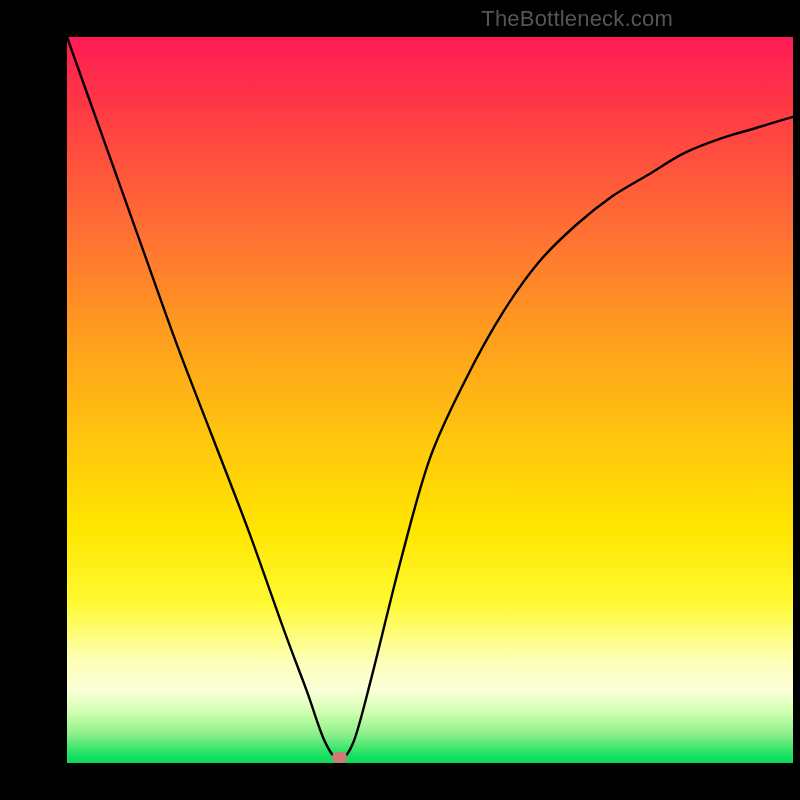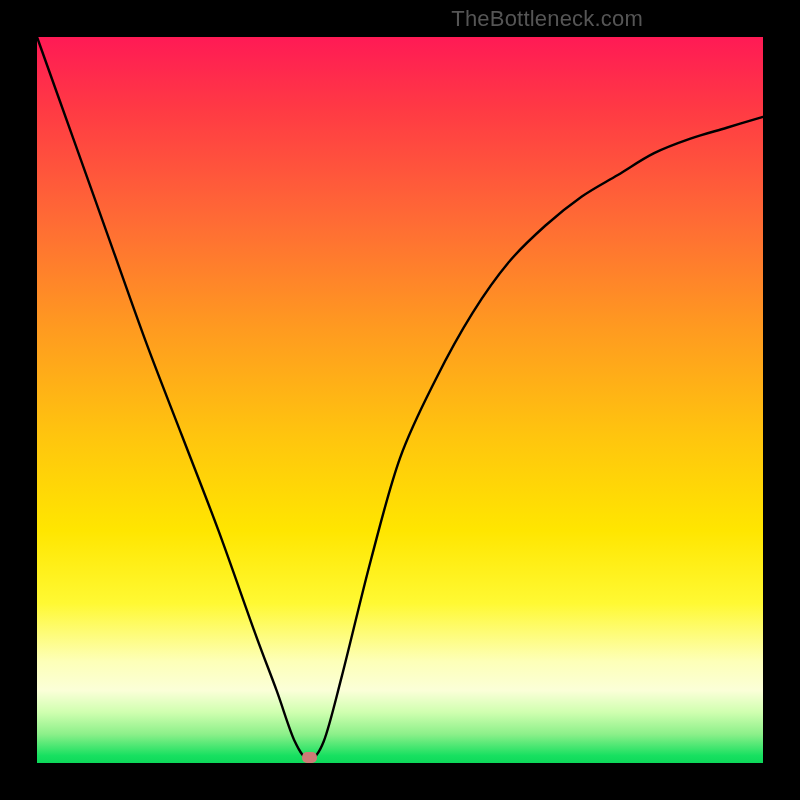--- a/index.html
+++ b/index.html
@@ -8,20 +8,21 @@
     width: 800px;
     height: 800px;
     background: #000000;
     font-family: Arial, Helvetica, sans-serif;
     overflow: hidden;
   }
   .frame {
     position: relative;
     width: 661px;
     height: 800px;
+    margin-left: 30px;
   }
   .plot-area {
     position: absolute;
     left: 37px;
     top: 37px;
     width: 726px;
     height: 726px;
     
     background: linear-gradient(to bottom,
       #ff1a55 0%,

